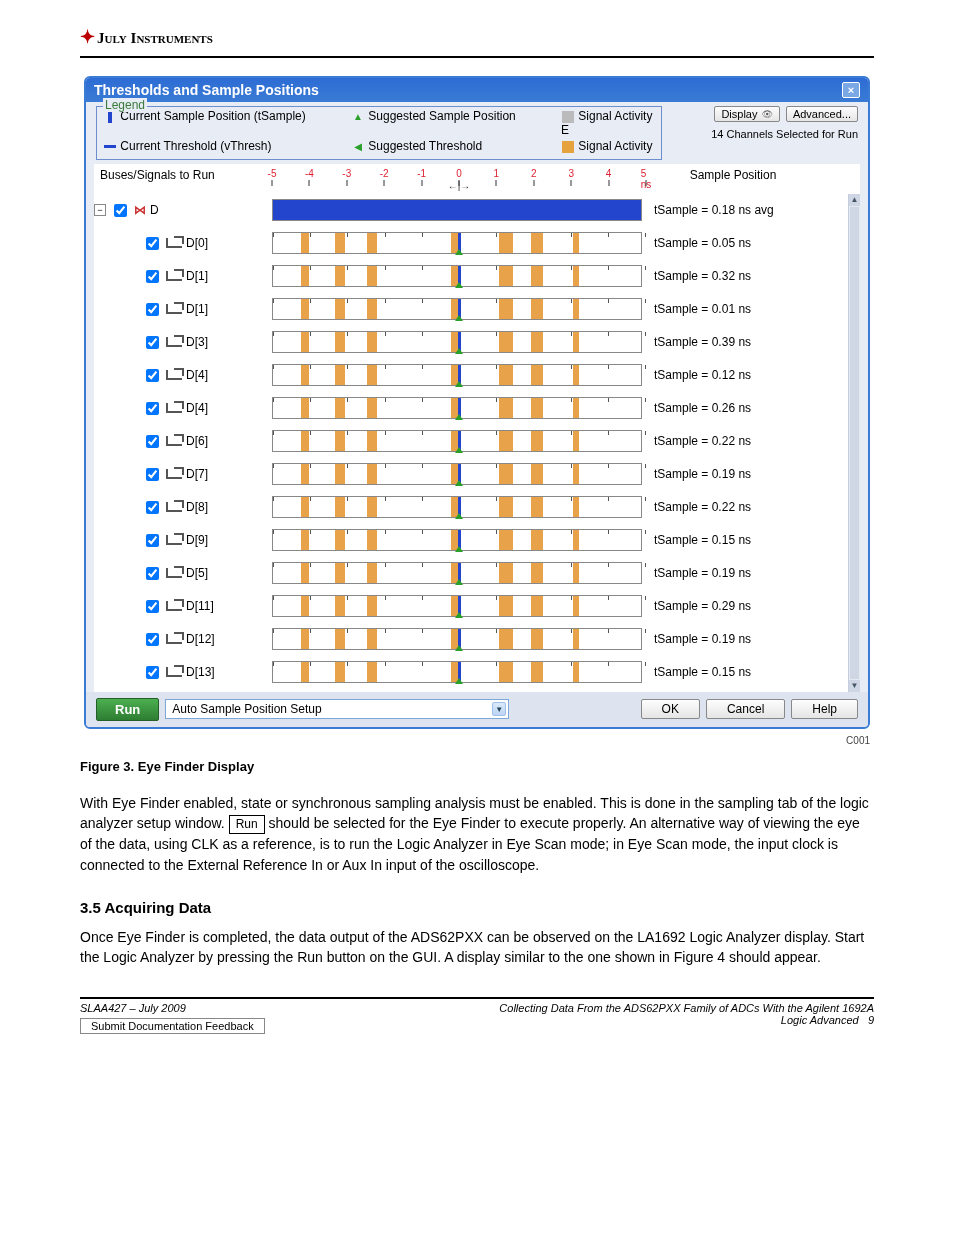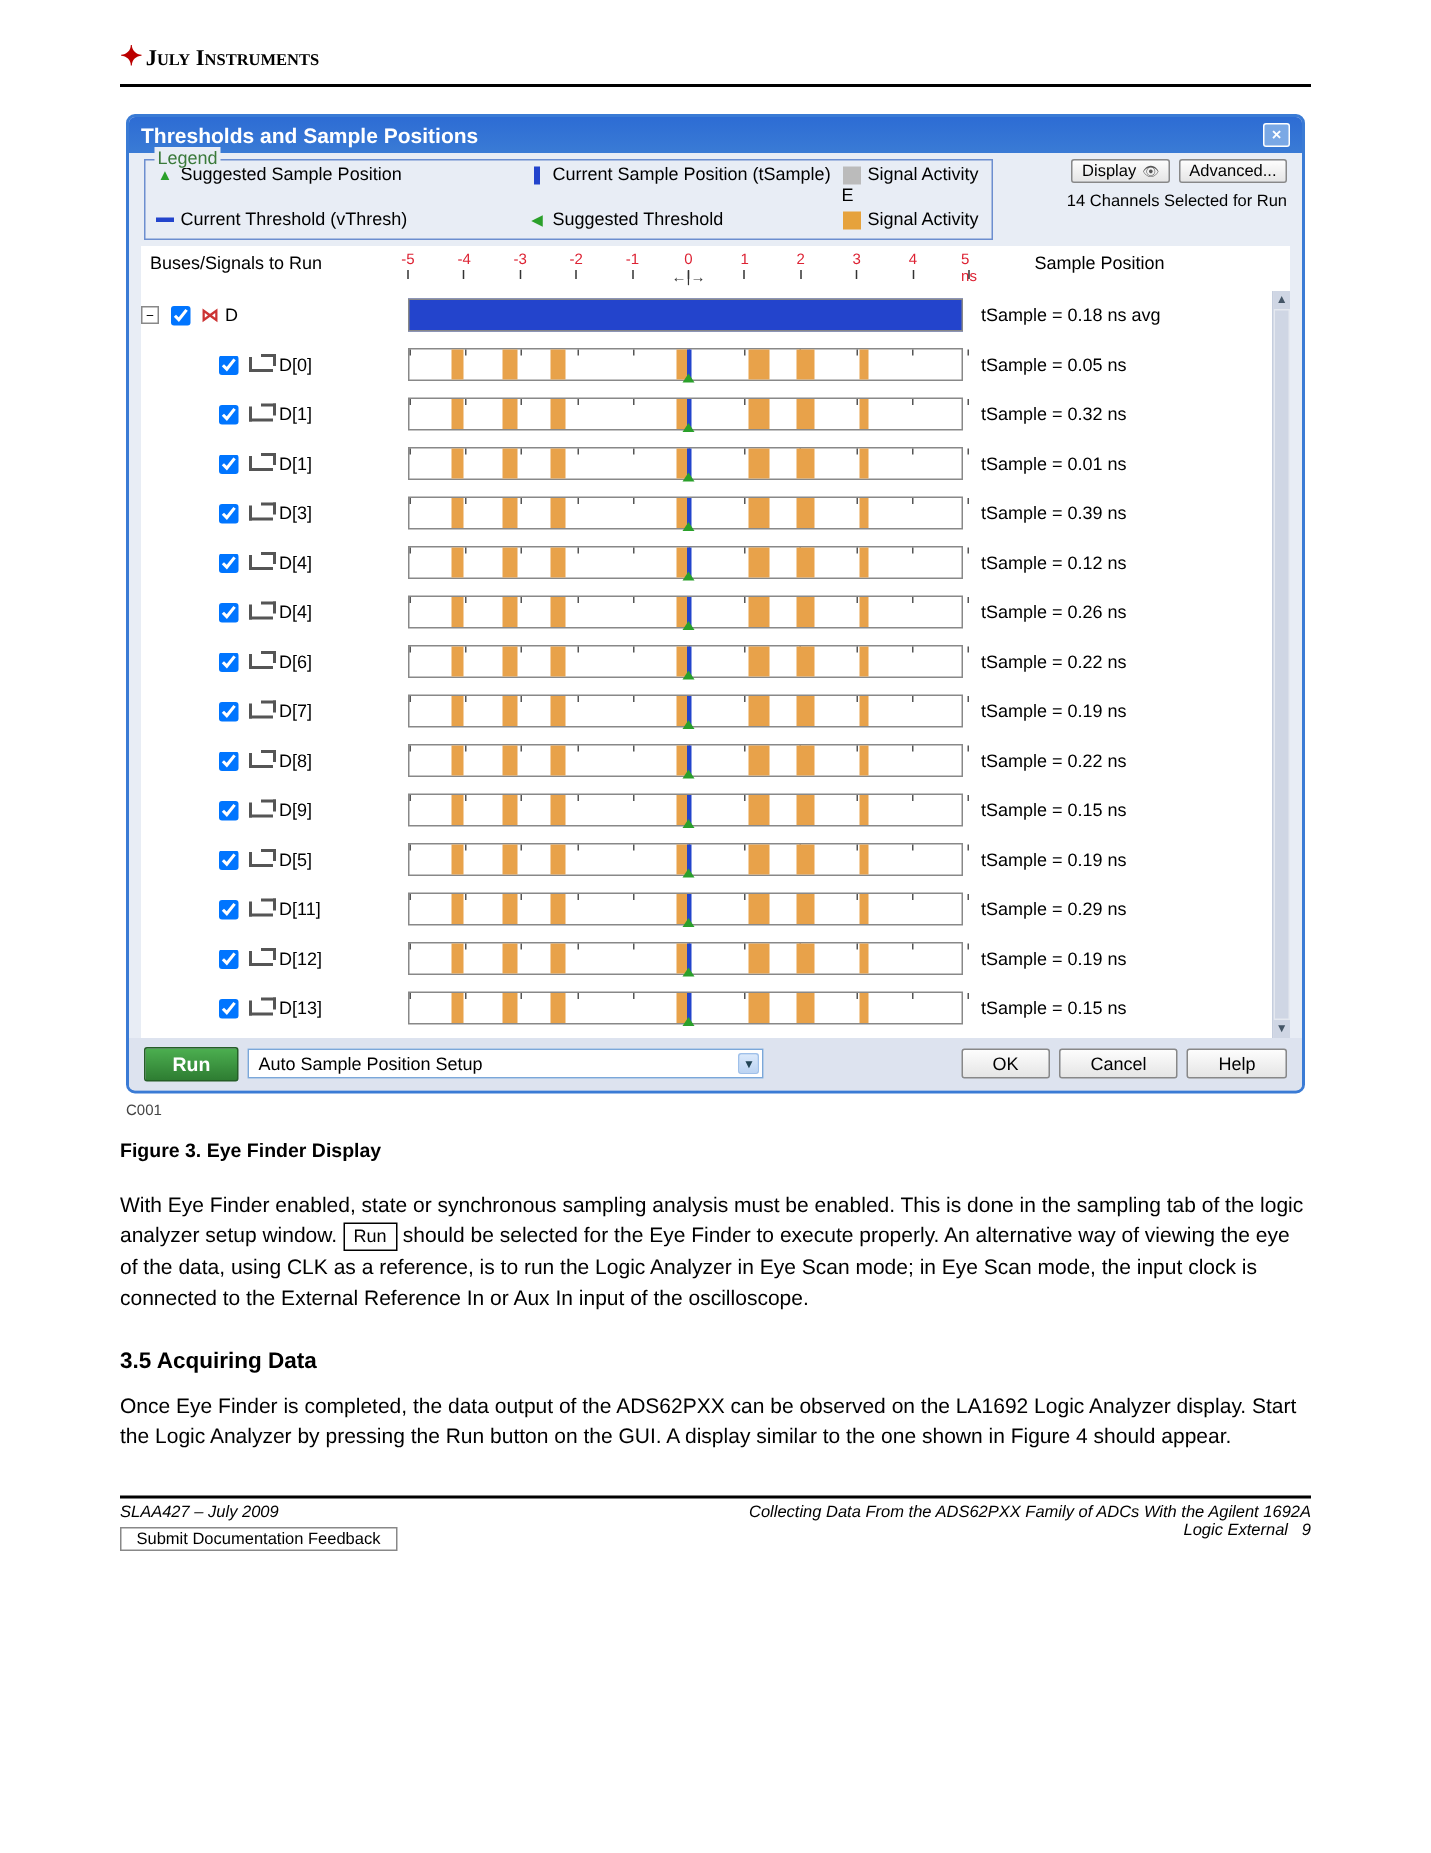--- a/index.html
+++ b/index.html
@@ -188,21 +188,21 @@
     font-size:12px; padding:2px 18px 2px 6px; position:relative;
   }
   .combo .chev { position:absolute; right:2px; top:2px; bottom:2px; width:14px;
     background:linear-gradient(#dbe9fb,#bcd4f3); border:1px solid #9fc0ea; border-radius:2px;
     display:flex;align-items:center;justify-content:center;font-size:8px;color:#245;}
   .spacer { flex:1;}
   .dlg-btn {
     border:1px solid #888; background:linear-gradient(#fdfdfd,#e5e5e5);
     font-size:12px; padding:2px 20px; border-radius:2px; cursor:pointer;
   }
-  .fig-code { font-size:10px; color:#444; width:786px; margin:0 auto 4px auto;}
+  .fig-code { text-align:right; font-size:10px; color:#444; width:786px; margin:0 auto 4px auto;}
   .body-txt { font-size: 14px; line-height:1.45; color:#000; }
   .body-txt p { margin:0 0 14px 0;}
   .body-txt .fig-caption { font-weight:bold; font-size:13px; margin:12px 0 16px 0;}
   .body-txt h3 { font-size:15px; margin:22px 0 8px 0;}
   .body-txt .inline-btn { border:1px solid #000; padding:0 6px; font-size:12px; display:inline-block;}
   .page-footer {
     border-top:2px solid #000; margin-top:30px; padding-top:3px;
     font-size:11px; color:#000; font-style:italic;
     display:flex; justify-content:space-between;
   }
@@ -225,22 +225,22 @@
     <div class="titlebar">
       <span>Thresholds and Sample Positions</span>
       <span class="close">×</span>
     </div>
 
     <div class="header1">
       <div class="legend-box">
         <div class="legend-left">
           <span class="legend-title">Legend</span>
           <div class="legend-cols">
+            <div><span class="sym"><span class="blue-bar"></span></span> <span>Current Sample Position (tSample)</span></div>
             <div><span class="sym green-tri">▲</span> <span>Suggested Sample Position</span></div>
-            <div><span class="sym"><span class="blue-bar"></span></span> <span>Current Sample Position (tSample)</span></div>
             <div><span class="sym"><span class="gray-box"></span></span> <span>Signal Activity E</span></div>
             <div><span class="sym"><span class="blue-dash"></span></span> <span>Current Threshold (vThresh)</span></div>
             <div><span class="sym green-tri-l">◀</span> <span>Suggested Threshold</span></div>
             <div><span class="sym"><span class="orange-box"></span></span> <span>Signal Activity</span></div>
           </div>
         </div>
         <div class="legend-right">
           <div class="row1">
             <span class="btn-small">
                 <span>Display</span> 
@@ -776,16 +776,16 @@
     <p>Once Eye Finder is completed, the data output of the ADS62PXX can be observed on the LA1692 Logic Analyzer display. Start the Logic Analyzer by pressing the Run button on the GUI. A display similar to the one shown in Figure 4 should appear.</p>
   </div>
 
   <div class="page-footer">
     <div>
       <div>SLAA427 – July 2009</div>
       <div class="feedback-box">Submit Documentation Feedback</div>
     </div>
     <div class="right">
       <div>Collecting Data From the ADS62PXX Family of ADCs With the Agilent 1692A</div>
-      <div><span>Logic External</span>&nbsp;&nbsp;&nbsp;<span>9</span></div>
+      <div><span>Logic Advanced</span>&nbsp;&nbsp;&nbsp;<span>9</span></div>
     </div>
   </div>
 </div>
 
 </body></html>

